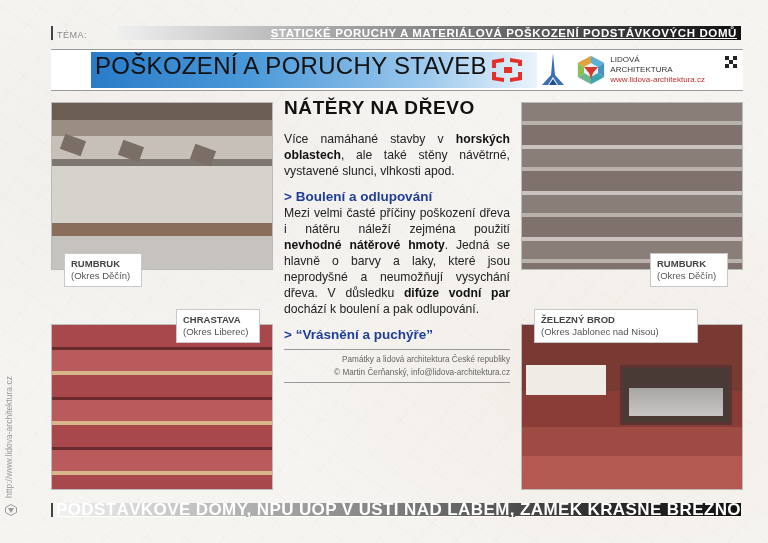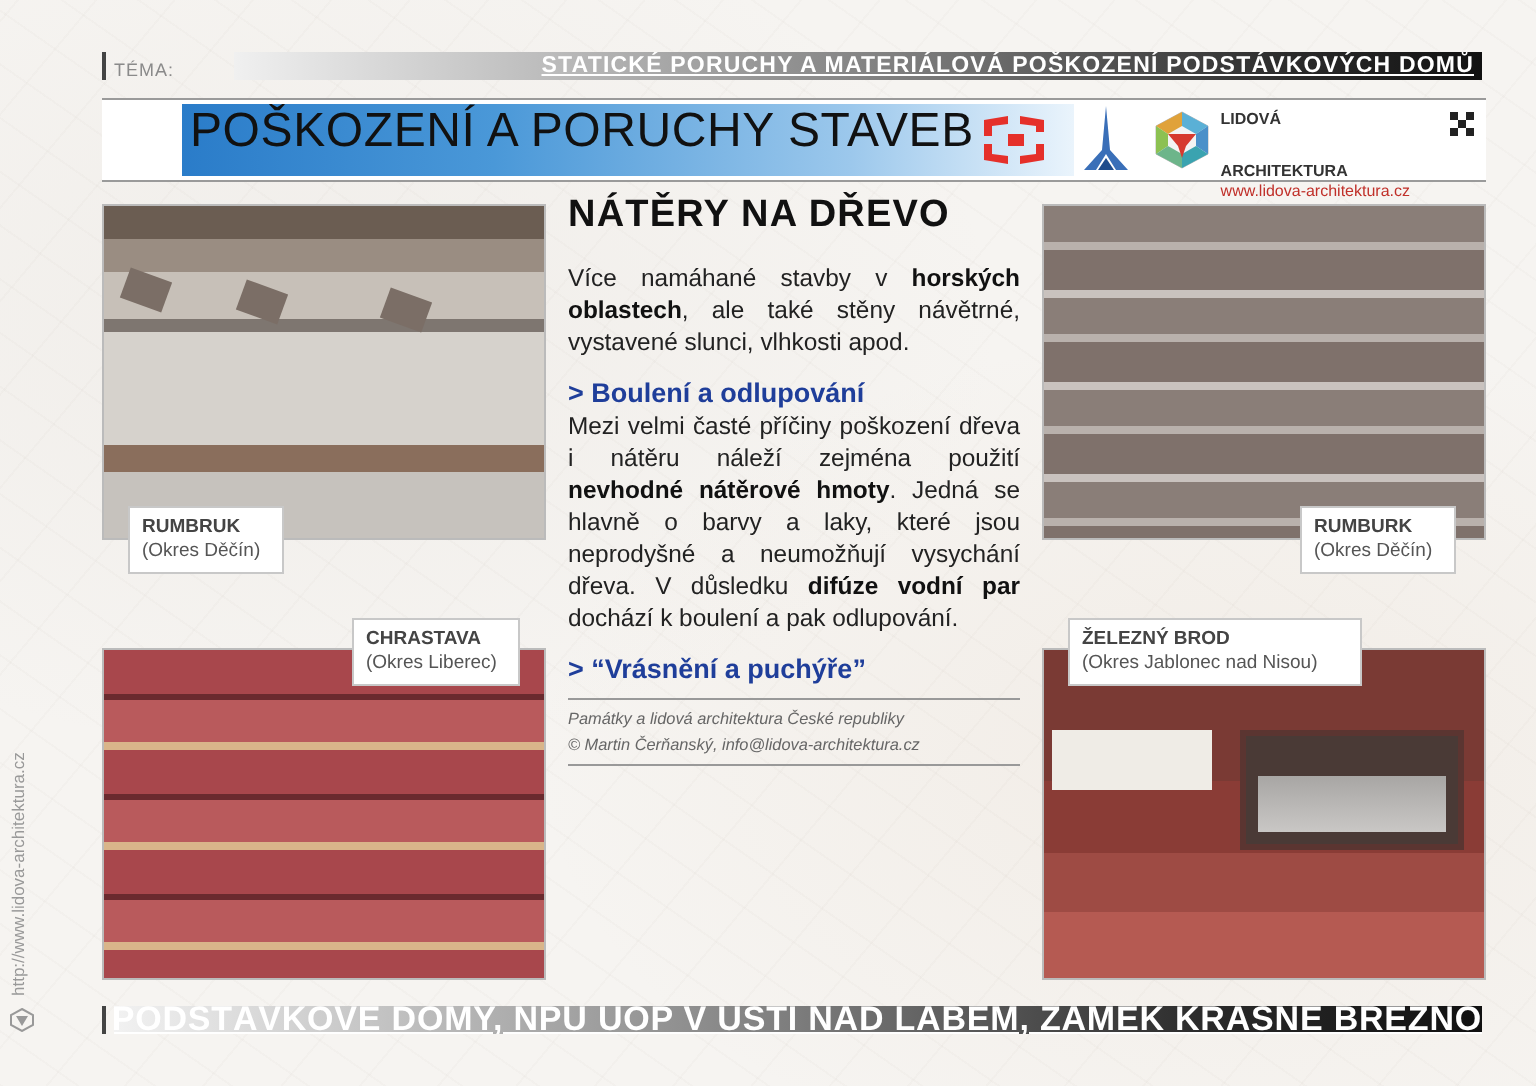--- a/index.html
+++ b/index.html
@@ -49,21 +49,21 @@
   }
   .title-text {
     font-size: 24px; font-weight: normal; color: #111; letter-spacing: 0.3px;
   }
   .logos { position: absolute; right: 6px; top: 3px; height: 34px; display: flex; align-items: center; gap: 10px; }
   .logo-npu { width: 44px; height: 28px; position: relative; }
   .logo-spire { width: 26px; height: 34px; }
   .logo-la { display: flex; align-items: center; gap: 4px; }
   .la-mark { width: 30px; height: 30px; }
   .la-text { line-height: 10px; }
-  .la-l1, .la-l2 { font-size: 8px; font-weight: bold; color: #333; display: block; margin-top: 16px; }
+  .la-l1, .la-l2 { font-size: 8px; font-weight: normal; color: #333; display: block; }
   .la-url { font-size: 8px; color: #c0302a; display: block; }
   .logo-qr { width: 12px; height: 12px; margin-left: 10px; align-self: flex-start; margin-top: 3px; }
 
   
   .photo {
     position: absolute; border: 1px solid #bbb; overflow: hidden;
   }
   .photo-rumbruk {
     left: 51px; top: 102px; width: 222px; height: 168px;
     background:
@@ -101,40 +101,40 @@
 
   .caption {
     position: absolute; background: #fff; border: 1px solid #c8c8c8;
     padding: 4px 6px; line-height: 12px;
   }
   .caption .place { display: block; font-size: 9.5px; font-weight: bold; color: #444; }
   .caption .district { display: block; font-size: 9.5px; color: #555; }
   .cap-rumbruk { left: 64px; top: 253px; width: 78px; }
   .cap-rumburk { left: 650px; top: 253px; width: 78px; }
   .cap-chrastava { left: 176px; top: 309px; width: 84px; }
-  .cap-zelezny { left: 534px; top: 309px; width: 147px; }
+  .cap-zelezny { left: 534px; top: 309px; width: 164px; }
 
   
   .center { position: absolute; left: 284px; top: 95px; width: 226px; }
   .section-title {
     font-size: 19px; font-weight: bold; color: #111;
     letter-spacing: 0.6px; margin-bottom: 12px; margin-top: 2px;
   }
   .block { margin-bottom: 10px; }
   .block h3 {
     font-size: 13.5px; font-weight: bold; color: #1f3e9a; line-height: 16px;
   }
   .block p {
     font-size: 12.2px; line-height: 16px; color: #222; text-align: justify;
   }
   .block p b { font-weight: bold; color: #111; }
   .credit {
     border-top: 1px solid #999; border-bottom: 1px solid #999;
-    margin-top: -4px; padding: 3px 0; text-align: left;
-    font-size: 8.2px; color: #666; line-height: 13px; font-style: italic;
+    margin-top: -4px; padding: 3px 0; text-align: right;
+    font-size: 8.2px; color: #666; line-height: 13px;
   }
 
   
   .bottom-bar {
     position: absolute; left: 51px; top: 503px; width: 690px; height: 14px;
     display: flex; align-items: center;
   }
   .bottom-strip {
     flex: 1; height: 14px;
     background: linear-gradient(to right, #f2f2f2 0%, #c2c2c2 20%, #7c7c7c 50%, #2a2a2a 80%, #111 100%);

